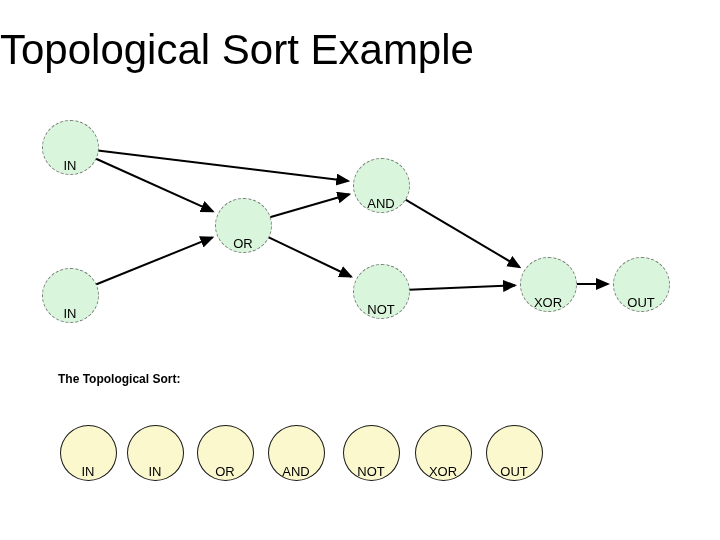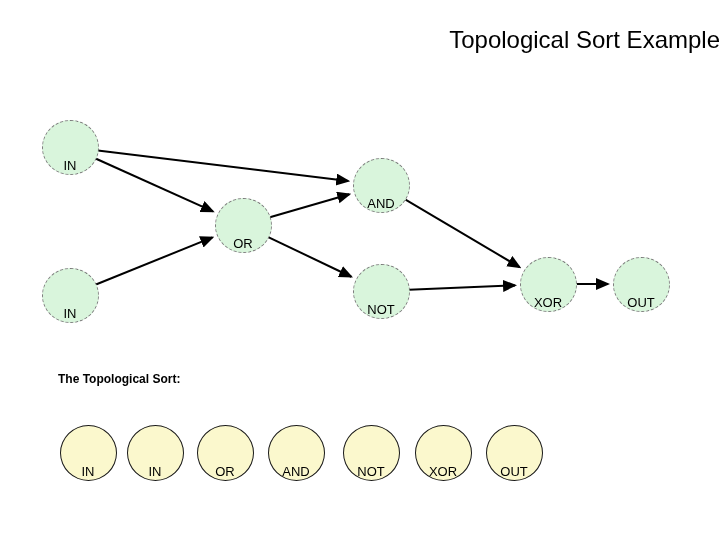--- a/index.html
+++ b/index.html
@@ -19,22 +19,22 @@
     left: 0; top: 0;
     width: 720px;
     height: 540px;
     background: #ffffff;
   }
   #title {
     position: absolute;
     left: 0;
     top: 26px;
     width: 720px;
-    text-align: right;
-    font-size: 24px;
+    text-align: left;
+    font-size: 42px;
     font-weight: 400;
     color: #000000;
     letter-spacing: 0px;
     white-space: nowrap;
     font-family: "Liberation Sans", sans-serif;
   }
   #graph-svg {
     position: absolute;
     left: 0; top: 0;
     width: 720px;

